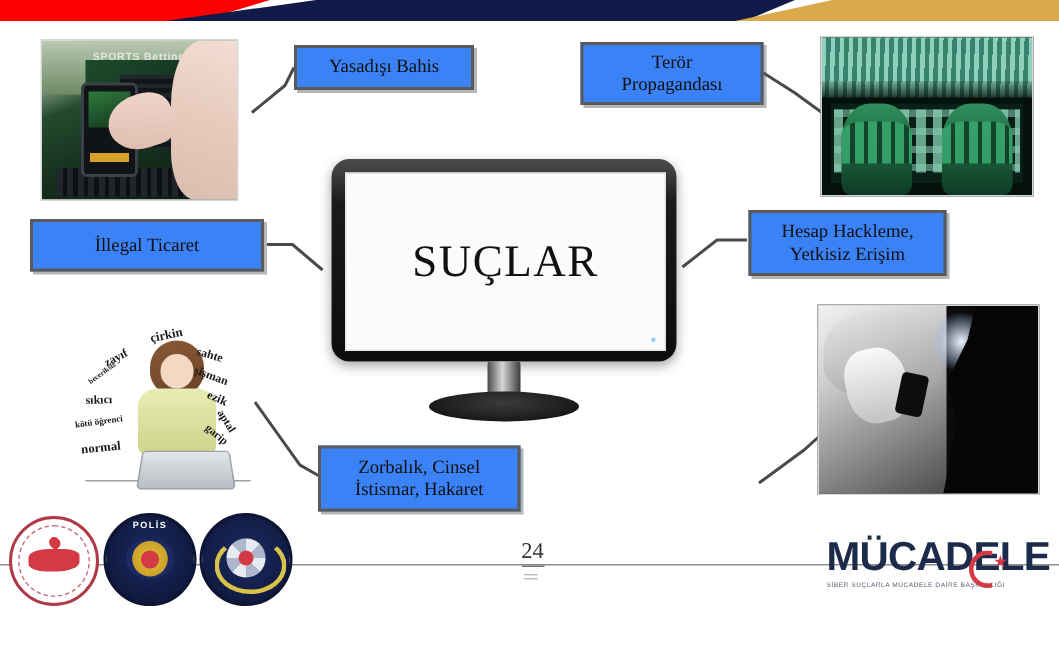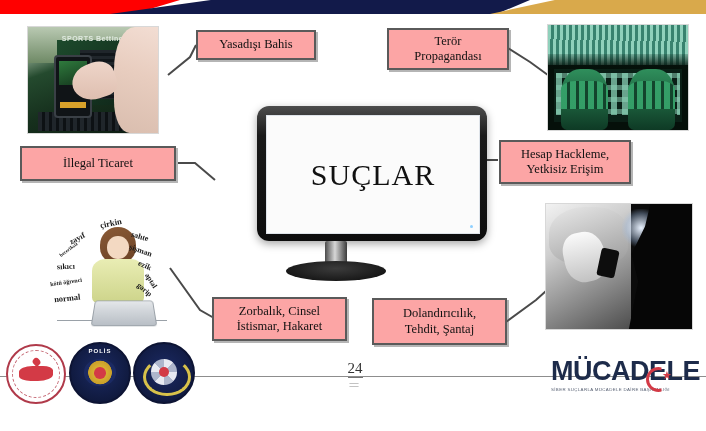--- a/index.html
+++ b/index.html
@@ -10,21 +10,21 @@
   
   .banner{position:absolute;left:0;top:0;width:706px;height:14px;overflow:hidden;}
   .band-red{position:absolute;left:0;top:0;width:180px;height:14px;background:#FF0000;
             clip-path:polygon(0 0,100% 0,74% 100%,0 100%);}
   .band-navy{position:absolute;left:110px;top:0;width:420px;height:14px;background:#121A4A;
              clip-path:polygon(24% 0,100% 0,92% 100%,0 100%);}
   .band-gold{position:absolute;left:490px;top:0;width:216px;height:14px;background:#D9A94B;
              clip-path:polygon(30% 0,100% 0,100% 100%,0 100%);}
 
   
-  .lbl{position:absolute;background:#fca5a5;border:2px solid #5A5A5A;
+  .lbl{position:absolute;background:#3b82f6;border:2px solid #5A5A5A;
        box-shadow:2px 2px 0 rgba(90,90,90,.45);
        display:flex;align-items:center;justify-content:center;text-align:center;
        color:#111;line-height:1.22;font-size:12.5px;padding:3px 6px;box-sizing:border-box;}
   svg.conn{position:absolute;left:0;top:0;width:706px;height:431px;pointer-events:none;}
 
   
   .photo{position:absolute;overflow:hidden;border:1px solid #d8d8d8;}
 
   
   .ph-bet{background:linear-gradient(160deg,#cfd9cf 0%,#8fa88f 18%,#244a2e 34%,#16301d 62%,#0c1a11 100%);}
@@ -99,21 +99,21 @@
   .cloud .girl-body{position:absolute;left:33%;top:38%;width:44%;height:40%;
      background:linear-gradient(180deg,#e9edb4,#cdd48a);border-radius:26% 26% 12% 12%;}
   .cloud .laptop{position:absolute;left:34%;bottom:2%;width:50%;height:22%;
      background:linear-gradient(180deg,#e4e7ea,#b9bfc6);border:1px solid #9aa1a8;
      border-radius:3px;transform:perspective(60px) rotateX(18deg);}
   .cloud .desk{position:absolute;left:4%;bottom:6%;width:92%;height:1px;background:#9aa1a8;}
 
   
   .mon-frame{position:absolute;background:linear-gradient(180deg,#4d4d4d,#1a1a1a 22%,#0d0d0d);
      border-radius:12px;padding:9px;box-sizing:border-box;
-     box-shadow:0 3px 8px rgba(0,0,0,.35);margin-left:36px;}
+     box-shadow:0 3px 8px rgba(0,0,0,.35);}
   .mon-screen{width:100%;height:100%;background:#fbfbfb;border:1px solid #dfe4ea;
      display:flex;align-items:center;justify-content:center;}
   .mon-title{font-size:30px;color:#111;letter-spacing:1px;font-family:"Liberation Serif",serif;}
   .mon-dot{position:absolute;right:14px;bottom:13px;width:3px;height:3px;border-radius:50%;
      background:#8fd0ff;}
   .mon-neck{position:absolute;background:linear-gradient(90deg,#4a4a4a,#d7d7d7 45%,#3a3a3a);
      border-radius:2px;}
   .mon-base{position:absolute;background:radial-gradient(ellipse at 50% 38%,#3b3b3b,#0a0a0a);
      border-radius:50%;}
 
@@ -264,23 +264,20 @@
   </div>
 
   <div class="lbl" style="left:20px;top:146px;width:156px;height:35px;">
     <span>İllegal Ticaret</span>
   </div>
 
   <div class="lbl" style="left:212px;top:297px;width:135px;height:44px;">
     <span class="ml">Zorbalık, Cinsel<br>İstismar, Hakaret</span>
   </div>
 
-  <div class="lbl" style="left:372px;top:298px;width:135px;height:47px;">
-    <span class="ml">Dolandırıcılık,<br>Tehdit, Şantaj</span>
-  </div>
 
   <div class="rule"></div>
   <div class="pageno">
     <u>24</u>
   </div>
   <div class="pagemark">
     <div>—</div>
       <div>—</div>
   </div>
 

